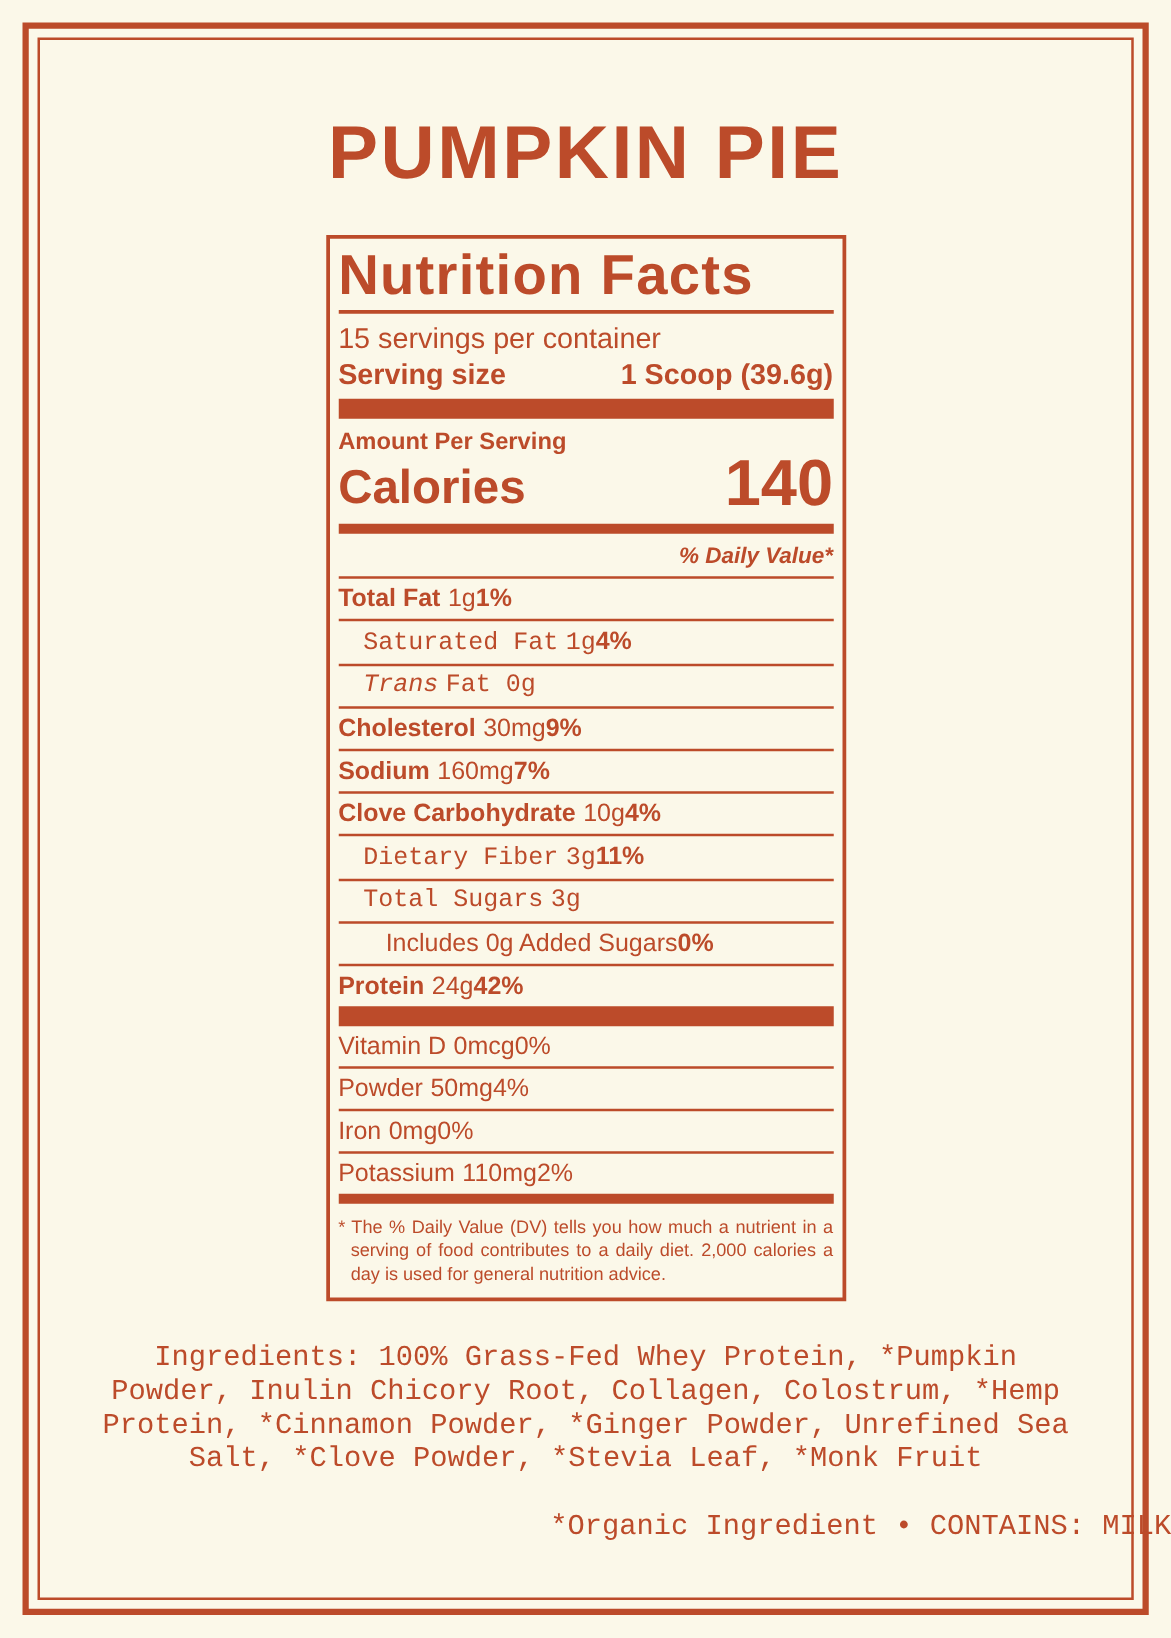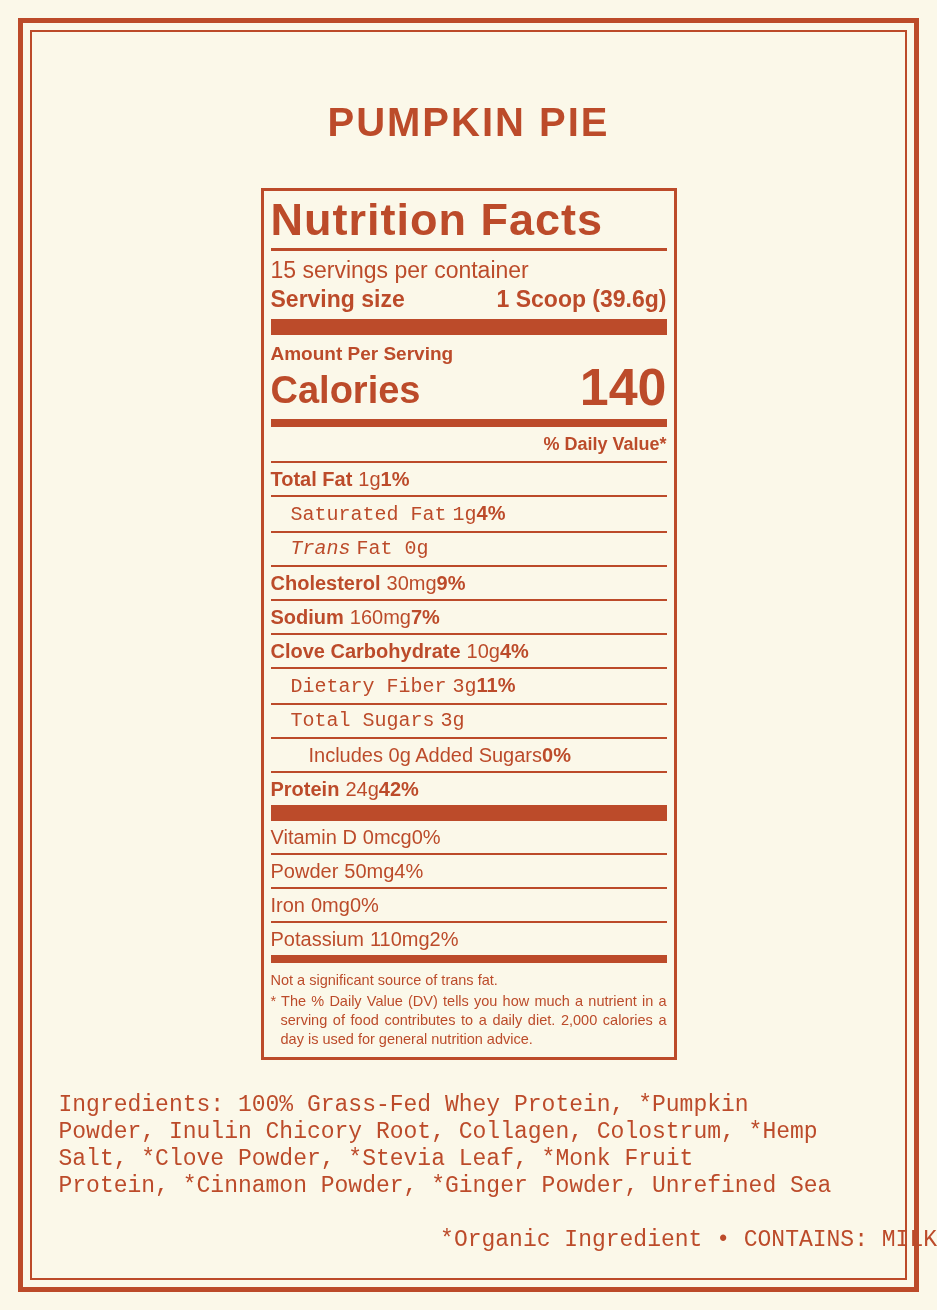--- a/index.html
+++ b/index.html
@@ -16,21 +16,21 @@
     font-family:"Liberation Sans",sans-serif;
     overflow:hidden;
   }
   .frame-outer{position:absolute;inset:18px;border:5px solid var(--accent);pointer-events:none;}
   .frame-inner{position:absolute;inset:30px;border:2px solid var(--accent);pointer-events:none;}
   .content{position:relative;z-index:1;}
 
   .title{
     margin-top:96px;
     text-align:center;
-    font-size:40px;
+    font-size:60px;
     font-weight:bold;
     letter-spacing:2px;
     line-height:52px;
   }
 
   
   .nfp{
     width:416px;
     margin:40px auto 0;
     border:3px solid var(--accent);
@@ -56,21 +56,21 @@
   .nf-amount-per{font-weight:bold;font-size:19px;line-height:22px;margin-top:8px;}
   .nf-calories{
     display:flex;justify-content:space-between;align-items:flex-end;
     margin-bottom:8px;
     gap:47px;
   }
   .nf-calories .word{font-size:38px;font-weight:bold;line-height:1.05;}
   .nf-calories .num{font-size:52px;font-weight:bold;line-height:.88;}
   .nf-dv-header{
     text-align:right;font-weight:bold;font-size:18px;
-    padding:7px 0 6px;border-bottom:2px solid var(--accent);
+    padding:7px 0 6px;border-bottom:2px solid var(--accent);font-style:italic;
   }
   .nf-row{
     display:flex;justify-content:flex-start;align-items:baseline;
     font-size:20px;line-height:24px;
     padding:4px 0;
     border-bottom:2px solid var(--accent);
   }
   .rows-main .nf-row:last-child,
   .rows-vit .nf-row:last-child{border-bottom:none;}
   .nf-row .line span + span{margin-left:6px;}
@@ -85,20 +85,21 @@
   .fn-dv{
     text-align:justify;
     padding-left:10px;text-indent:-10px;
     margin-top:2px;
   }
 
   
   .ingredients{
     margin:32px auto 0;
     width:820px;
+    text-align:center;
     font-family:"Liberation Mono",monospace;
     font-size:23px;
     line-height:27px;
   }
   .ingredients-footer{
     margin-top:27px;
     text-align:right;
     font-family:"Liberation Mono",monospace;
     font-size:23px;
     line-height:27px;
@@ -194,26 +195,25 @@
         </div>
         <div class="nf-row">
           <span class="line"><span>Potassium</span><span>110mg</span></span>
           <span class="dv">2%</span>
         </div>
       </div>
 
       <div class="bar medium"></div>
 
       <div class="nf-footnotes">
-        <div class="fn-trans">Not a significant source of trans fat.</div>
         <div class="fn-dv">* The % Daily Value (DV) tells you how much a nutrient in a serving of food contributes to a daily diet. 2,000 calories a day is used for general nutrition advice.</div>
       </div>
     </div>
 
     <div class="ingredients">
       <div>Ingredients: 100% Grass-Fed Whey Protein, *Pumpkin</div>
       <div>Powder, Inulin Chicory Root, Collagen, Colostrum, *Hemp</div>
+      <div>Protein, *Cinnamon Powder, *Ginger Powder, Unrefined Sea</div>
       <div>Salt, *Clove Powder, *Stevia Leaf, *Monk Fruit</div>
-      <div>Protein, *Cinnamon Powder, *Ginger Powder, Unrefined Sea</div>
     </div>
     <div class="ingredients-footer">*Organic Ingredient • CONTAINS: MILK</div>
   </div>
 </div>
 
 </body></html>

